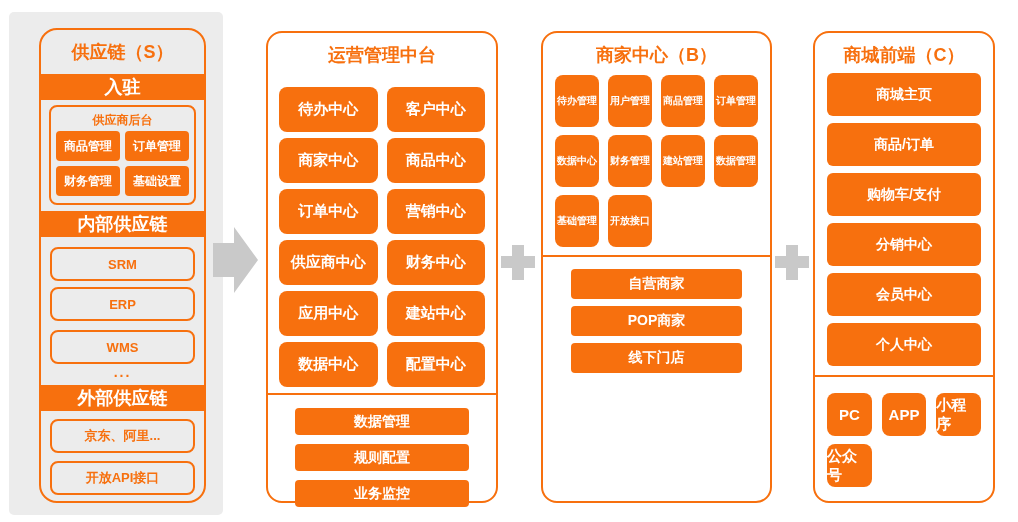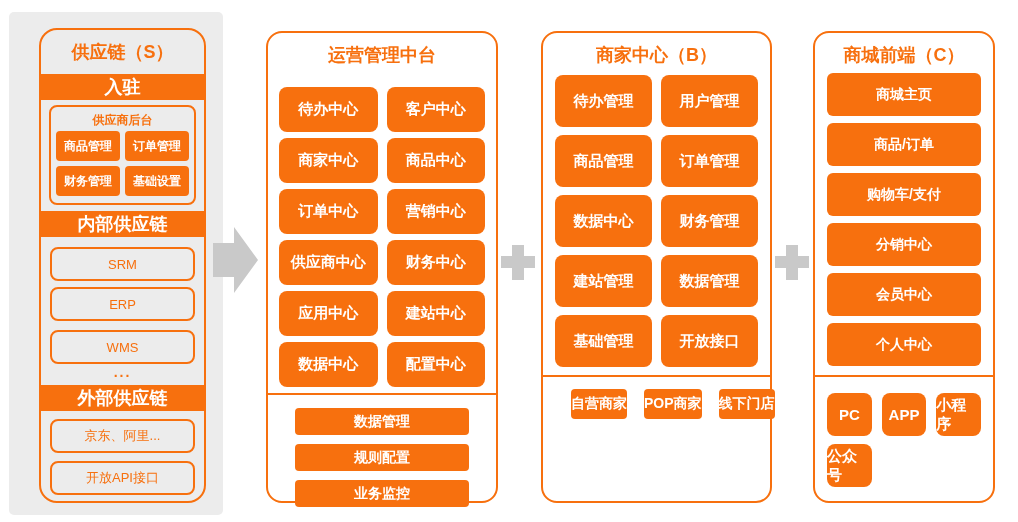--- a/index.html
+++ b/index.html
@@ -22,21 +22,21 @@
   .sc-bar.external { margin-top:2px; }
   .sc-group { margin:5px 8px 0; border:2px solid #F7700E; border-radius:8px;
               padding:2px 5px 7px; flex:none; }
   .sc-group-label { height:22px; line-height:22px; text-align:center;
                     color:#F7700E; font-size:12px; font-weight:bold; }
   .sc-group-grid { display:grid; grid-template-columns:1fr 1fr; gap:5px; }
   .mini-btn { height:30px; background:#F7700E; border-radius:4px; color:#ffffff;
               font-size:12px; font-weight:bold; display:flex; align-items:center;
               justify-content:center; }
   .sc-outline { margin:6px 9px 0; height:34px; border:2px solid #F7700E;
-                border-radius:8px; color:#F7700E; font-size:13px; font-weight:400;
+                border-radius:8px; color:#F7700E; font-size:13px; font-weight:700;
                 display:flex; align-items:center; justify-content:center; flex:none; }
   .sc-outline.first { margin-top:10px; }
   .sc-outline.wms { margin-top:9px; }
   .sc-dots { height:16px; line-height:10px; text-align:center; color:#F7700E;
              font-weight:bold; font-size:14px; letter-spacing:2px; margin-top:3px; }
 
   
   .col { position:absolute; top:31px; height:472px; background:#ffffff;
          border:2px solid #F7700E; border-radius:16px; display:flex;
          flex-direction:column; }
@@ -44,31 +44,31 @@
   .col-merchant { left:541px; width:231px; }
   .col-mall     { left:813px; width:182px; }
   .col-title { margin-top:11px; height:22px; line-height:22px; text-align:center;
                color:#F7700E; font-weight:bold; font-size:18px; }
   .btn { background:#F7700E; border-radius:8px; color:#ffffff; font-weight:bold;
          display:flex; align-items:center; justify-content:center; }
   .grid-ops { margin-top:21px; padding:0 11px; display:grid;
               grid-template-columns:1fr 1fr; gap:6px 9px; grid-auto-rows:45px;
               font-size:15px; }
   .grid-merchant { margin-top:9px; padding:0 12px; display:grid;
-                   grid-template-columns:1fr 1fr; gap:8px 9px; grid-auto-rows:52px;
-                   font-size:15px; }
+                   grid-template-columns:1fr 1fr 1fr 1fr; gap:8px 9px; grid-auto-rows:52px;
+                   font-size:10px; }
   .list-mall { margin:7px 12px 0; display:flex; flex-direction:column; gap:7px; }
   .list-mall .btn { height:43px; font-size:14px; border-radius:6px; flex:none; }
   .divider { border-top:2px solid #F7700E; }
   .col-ops .divider { margin-top:6px; }
   .col-merchant .divider { margin-top:8px; }
   .col-mall .divider { margin-top:9px; }
   .footer-ops { margin:13px 27px 0; display:flex; flex-direction:column; gap:9px; }
   .footer-ops .btn { height:27px; border-radius:4px; font-size:14px; flex:none; }
-  .footer-merchant { margin:12px 28px 0; display:flex; flex-direction:row; gap:17px; }
+  .footer-merchant { margin:12px 28px 0; display:flex; flex-direction:column; gap:7px; }
   .footer-merchant .btn { height:30px; border-radius:4px; font-size:14px; flex:none; }
   .grid-channels { margin:16px 12px 0; display:grid; grid-template-columns:1fr 1fr 1fr;
                    gap:8px 10px; grid-auto-rows:43px; font-size:15px; }
 
   
   .connector { position:absolute; }
 </style>
 </head>
 <body>
 

